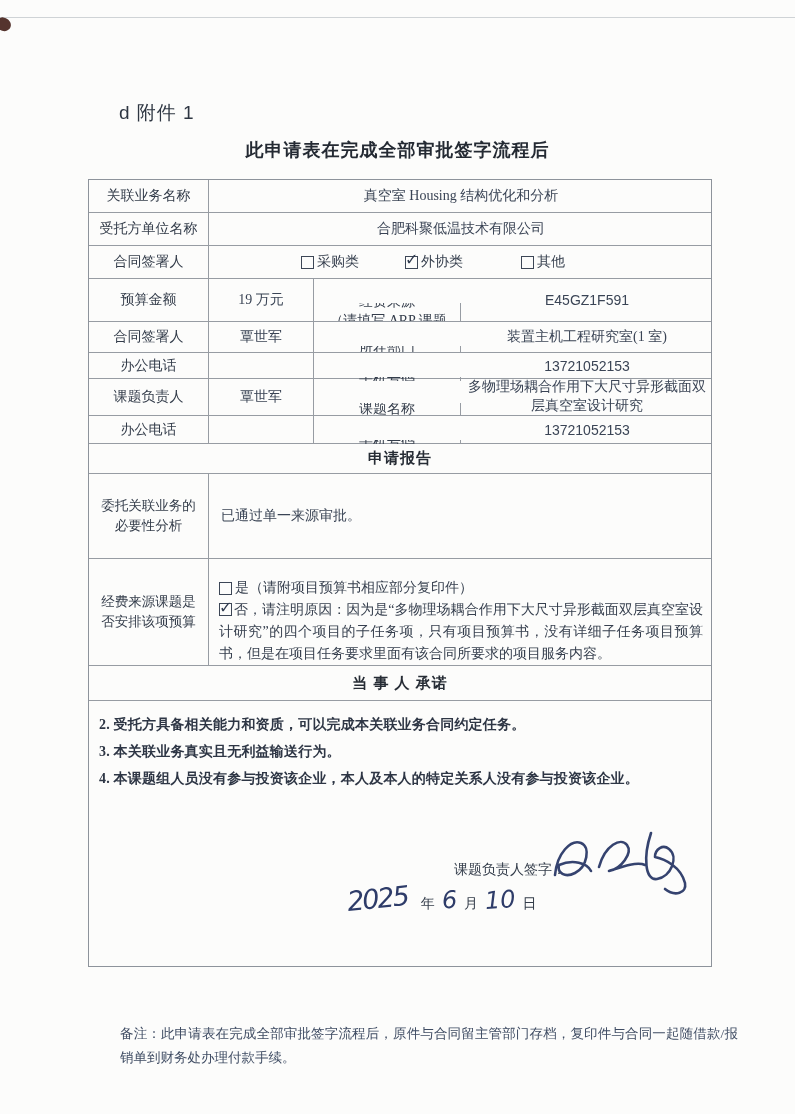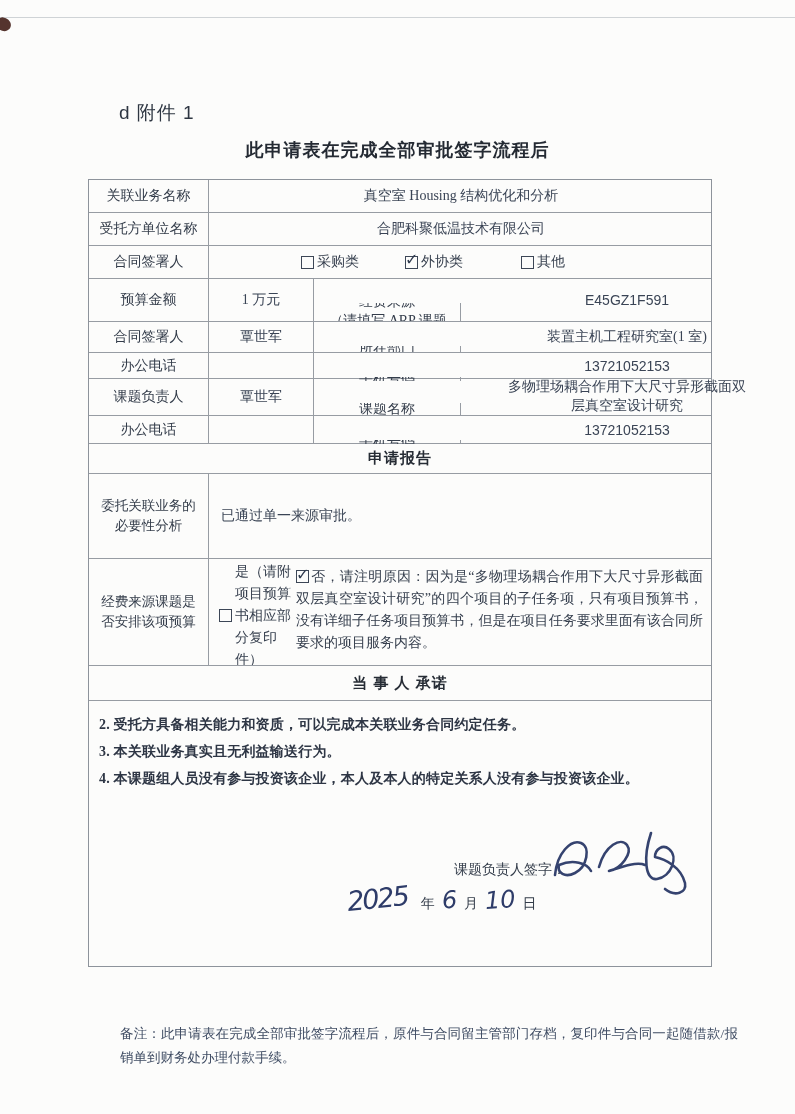--- a/index.html
+++ b/index.html
@@ -50,21 +50,21 @@
     border-right:1px solid #979ca3;
     display:flex;align-items:center;justify-content:center;
     text-align:center;
     padding:2px 6px;
     overflow:hidden;
   }
   .cell:last-child{border-right:none;}
   .c1{width:120px;flex:none;}
   .c2{width:105px;flex:none;}
   .c3{width:147px;flex:none;margin-top:24px;}
-  .c4{width:252px;flex:none;margin-left:40px;}
+  .c4{width:252px;flex:none;}
   .cwide{width:504px;flex:none;}
   .cfull{width:622px;flex:none;}
   .h33{height:33px;} .h43{height:43px;} .h31{height:31px;} .h26{height:26px;}
   .h37{height:37px;} .h28{height:28px;} .h30{height:30px;} .h85{height:85px;}
   .h107{height:107px;} .h35{height:35px;} .h265{height:265px;}
   .label{color:#333c4a;}
   .label.small{font-size:13.5px;line-height:1.5;}
   .value{color:#3a4455;}
   .stack{display:flex;flex-direction:column;justify-content:center;line-height:1.35;}
   .section-header{
@@ -90,21 +90,21 @@
   .cb-row{justify-content:flex-start;padding-left:92px;}
   .cb-item{display:flex;align-items:center;white-space:nowrap;}
   .cb-item + .cb-item{margin-left:46px;}
   .cb-item:nth-child(3){margin-left:58px;}
   
   .fund-l1{text-align:center;}
   .fund-l2{text-align:left;padding-left:2px;}
   
   .left-text{justify-content:flex-start;text-align:left;padding-left:12px;}
   .budget-cell{
-    flex-direction:row;align-items:stretch;justify-content:center;
+    flex-direction:column;align-items:stretch;justify-content:flex-end;
     padding:7px 10px 0 10px;text-align:left;line-height:22px;
     font-size:14px;
   }
   .yes-line{display:flex;align-items:center;}
   .no-para{text-align:justify;}
   .no-para .cb{margin-right:2px;}
   
   .commit-cell{
     position:relative;
     flex-direction:column;align-items:stretch;justify-content:flex-start;
@@ -177,21 +177,21 @@
         </span>
         <span class="cb-item">
           <span class="cb"></span>
           <span>其他</span>
         </span>
       </div>
     </div>
 
     <div class="row h43">
       <div class="cell c1 label">预算金额</div>
-      <div class="cell c2 value">1 万元</div>
+      <div class="cell c2 value">19 万元</div>
       <div class="cell c3 label stack">
         <span class="fund-l1">经费来源</span>
         <span class="fund-l2">（请填写 ARP 课题</span>
       </div>
       <div class="cell c4 value" style="font-family:'Liberation Sans','DejaVu Sans',sans-serif;">E45GZ1F591</div>
     </div>
 
     <div class="row h31">
       <div class="cell c1 label">合同签署人</div>
       <div class="cell c2 value">覃世军</div>

